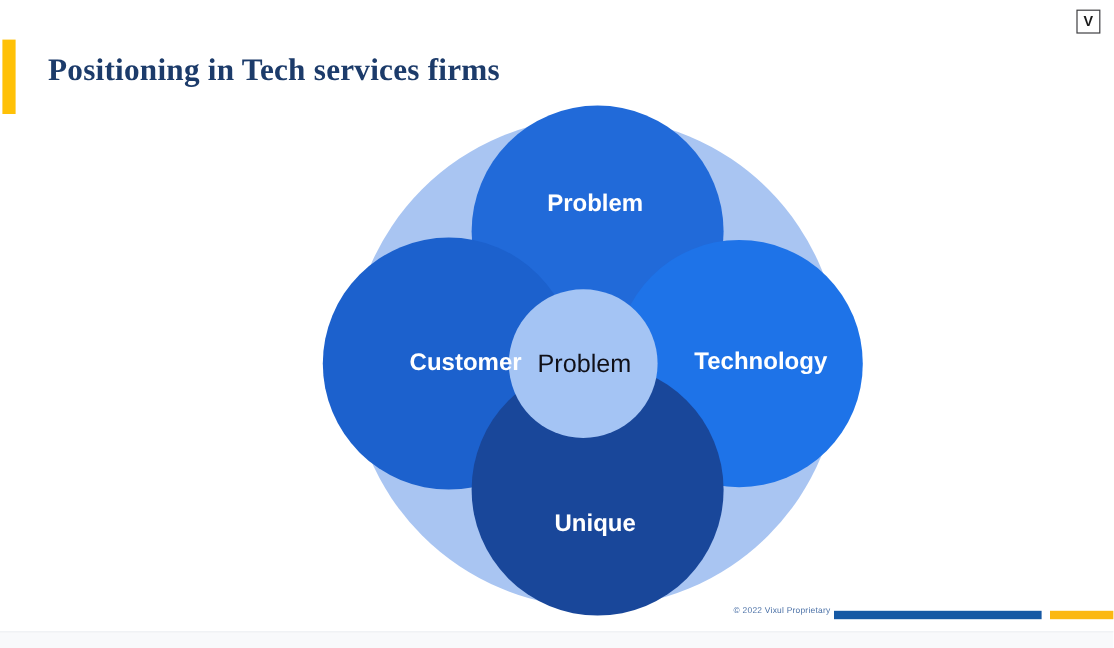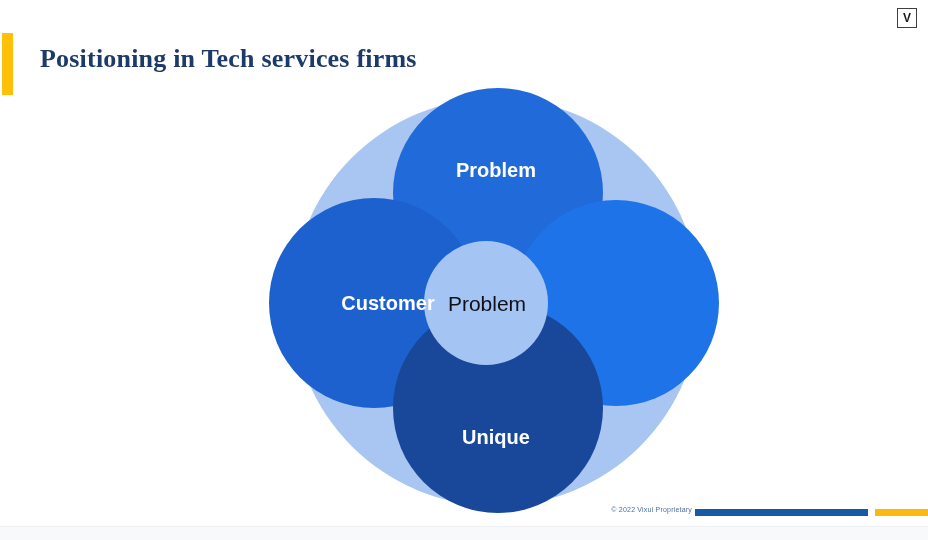--- a/index.html
+++ b/index.html
@@ -85,20 +85,21 @@
   <div class="circle petal-technology" style="background-color: rgb(30, 115, 232);"></div>
 
   <div class="circle petal-process" style="background-color: rgb(25, 71, 154);"></div>
 
   <div class="circle center-circle" style="background-color: rgb(164, 196, 244);"></div>
 
   <div class="petal-label label-problem" style="color: rgb(255, 255, 255);">Problem</div>
 
   <div class="petal-label label-customer" style="color: rgb(255, 255, 255);">Customer</div>
 
+  <div class="petal-label label-technology" style="color: rgb(255, 255, 255);">Technology</div>
 
   <div class="petal-label label-process" style="color: rgb(255, 255, 255);">Unique</div>
 
   <div class="label-unique" style="color: rgb(16, 16, 24);">Problem</div>
 </div>
 
 <div class="abs footer-text" style="color: rgb(74, 112, 166);">© 2022 Vixul Proprietary</div>
 
 <div class="abs footer-bar-blue" style="background-color: rgb(22, 89, 164);"></div>
 

